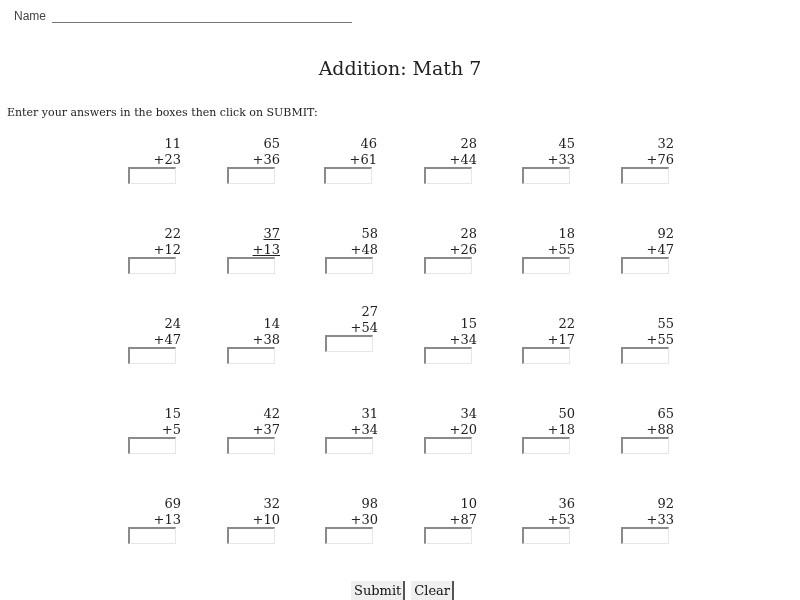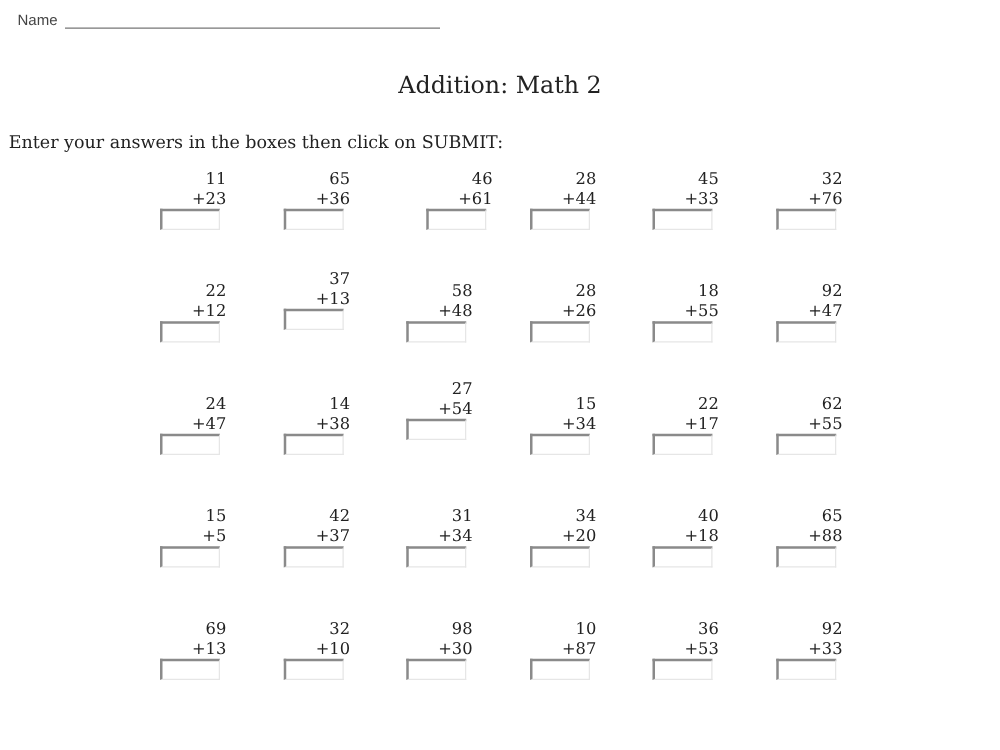--- a/index.html
+++ b/index.html
@@ -39,21 +39,21 @@
       top: 57px;
       text-align: center;
       font-size: 19px;
       color: #222;
     }
 
     .instructions {
       position: absolute;
       left: 7px;
       top: 106px;
-      font-size: 14px;
+      font-size: 11px;
       color: #222;
     }
 
     .grid {
       position: absolute;
       left: 128px;
       top: 136px;
       width: 560px;
     }
     .problem {
@@ -111,36 +111,36 @@
 </head>
 <body>
 
 <div class="page">
 
   <div class="name-row">
     <span>Name</span>
     <span class="name-line"></span>
   </div>
 
-  <div class="title">Addition: Math 2</div>
+  <div class="title">Addition: Math 7</div>
 
   <div class="instructions">Enter your answers in the boxes then click on SUBMIT:</div>
 
   <div class="grid" id="grid">
       <div class="problem" style="left: 0px; top: 0px;">
         <span class="num">11</span>
         <span class="num">+23</span>
         <input type="text" class="answer" value="" style="">
       </div>
       <div class="problem" style="left: 99px; top: 0px;">
         <span class="num">65</span>
         <span class="num">+36</span>
         <input type="text" class="answer" value="" style="">
       </div>
-      <div class="problem" style="left: 213px; top: 0px;">
+      <div class="problem" style="left: 196px; top: 0px;">
         <span class="num">46</span>
         <span class="num">+61</span>
         <input type="text" class="answer" value="" style="">
       </div>
       <div class="problem" style="left: 296px; top: 0px;">
         <span class="num">28</span>
         <span class="num">+44</span>
         <input type="text" class="answer" value="" style="">
       </div>
       <div class="problem" style="left: 394px; top: 0px;">
@@ -151,21 +151,21 @@
       <div class="problem" style="left: 493px; top: 0px;">
         <span class="num">32</span>
         <span class="num">+76</span>
         <input type="text" class="answer" value="" style="">
       </div>
       <div class="problem" style="left: 0px; top: 90px;">
         <span class="num">22</span>
         <span class="num">+12</span>
         <input type="text" class="answer" value="" style="">
       </div>
-      <div class="problem" style="left: 99px; top: 80px;">
+      <div class="problem" style="left: 99px; top: 90px; text-decoration: underline;">
         <span class="num">37</span>
         <span class="num">+13</span>
         <input type="text" class="answer" value="" style="">
       </div>
       <div class="problem" style="left: 197px; top: 90px;">
         <span class="num">58</span>
         <span class="num">+48</span>
         <input type="text" class="answer" value="" style="">
       </div>
       <div class="problem" style="left: 296px; top: 90px;">
@@ -202,21 +202,21 @@
         <span class="num">15</span>
         <span class="num">+34</span>
         <input type="text" class="answer" value="" style="">
       </div>
       <div class="problem" style="left: 394px; top: 180px;">
         <span class="num">22</span>
         <span class="num">+17</span>
         <input type="text" class="answer" value="" style="">
       </div>
       <div class="problem" style="left: 493px; top: 180px;">
-        <span class="num">62</span>
+        <span class="num">55</span>
         <span class="num">+55</span>
         <input type="text" class="answer" value="" style="">
       </div>
       <div class="problem" style="left: 0px; top: 270px;">
         <span class="num">15</span>
         <span class="num">+5</span>
         <input type="text" class="answer" value="" style="">
       </div>
       <div class="problem" style="left: 99px; top: 270px;">
         <span class="num">42</span>
@@ -227,21 +227,21 @@
         <span class="num">31</span>
         <span class="num">+34</span>
         <input type="text" class="answer" value="" style="">
       </div>
       <div class="problem" style="left: 296px; top: 270px;">
         <span class="num">34</span>
         <span class="num">+20</span>
         <input type="text" class="answer" value="" style="">
       </div>
       <div class="problem" style="left: 394px; top: 270px;">
-        <span class="num">40</span>
+        <span class="num">50</span>
         <span class="num">+18</span>
         <input type="text" class="answer" value="" style="">
       </div>
       <div class="problem" style="left: 493px; top: 270px;">
         <span class="num">65</span>
         <span class="num">+88</span>
         <input type="text" class="answer" value="" style="">
       </div>
       <div class="problem" style="left: 0px; top: 360px;">
         <span class="num">69</span>
@@ -268,14 +268,18 @@
         <span class="num">+53</span>
         <input type="text" class="answer" value="" style="">
       </div>
       <div class="problem" style="left: 493px; top: 360px;">
         <span class="num">92</span>
         <span class="num">+33</span>
         <input type="text" class="answer" value="" style="">
       </div>
     </div>
 
+  <div class="buttons">
+    <button class="btn">Submit</button>
+    <button class="btn">Clear</button>
+  </div>
 
 </div>
 
 </body></html>

